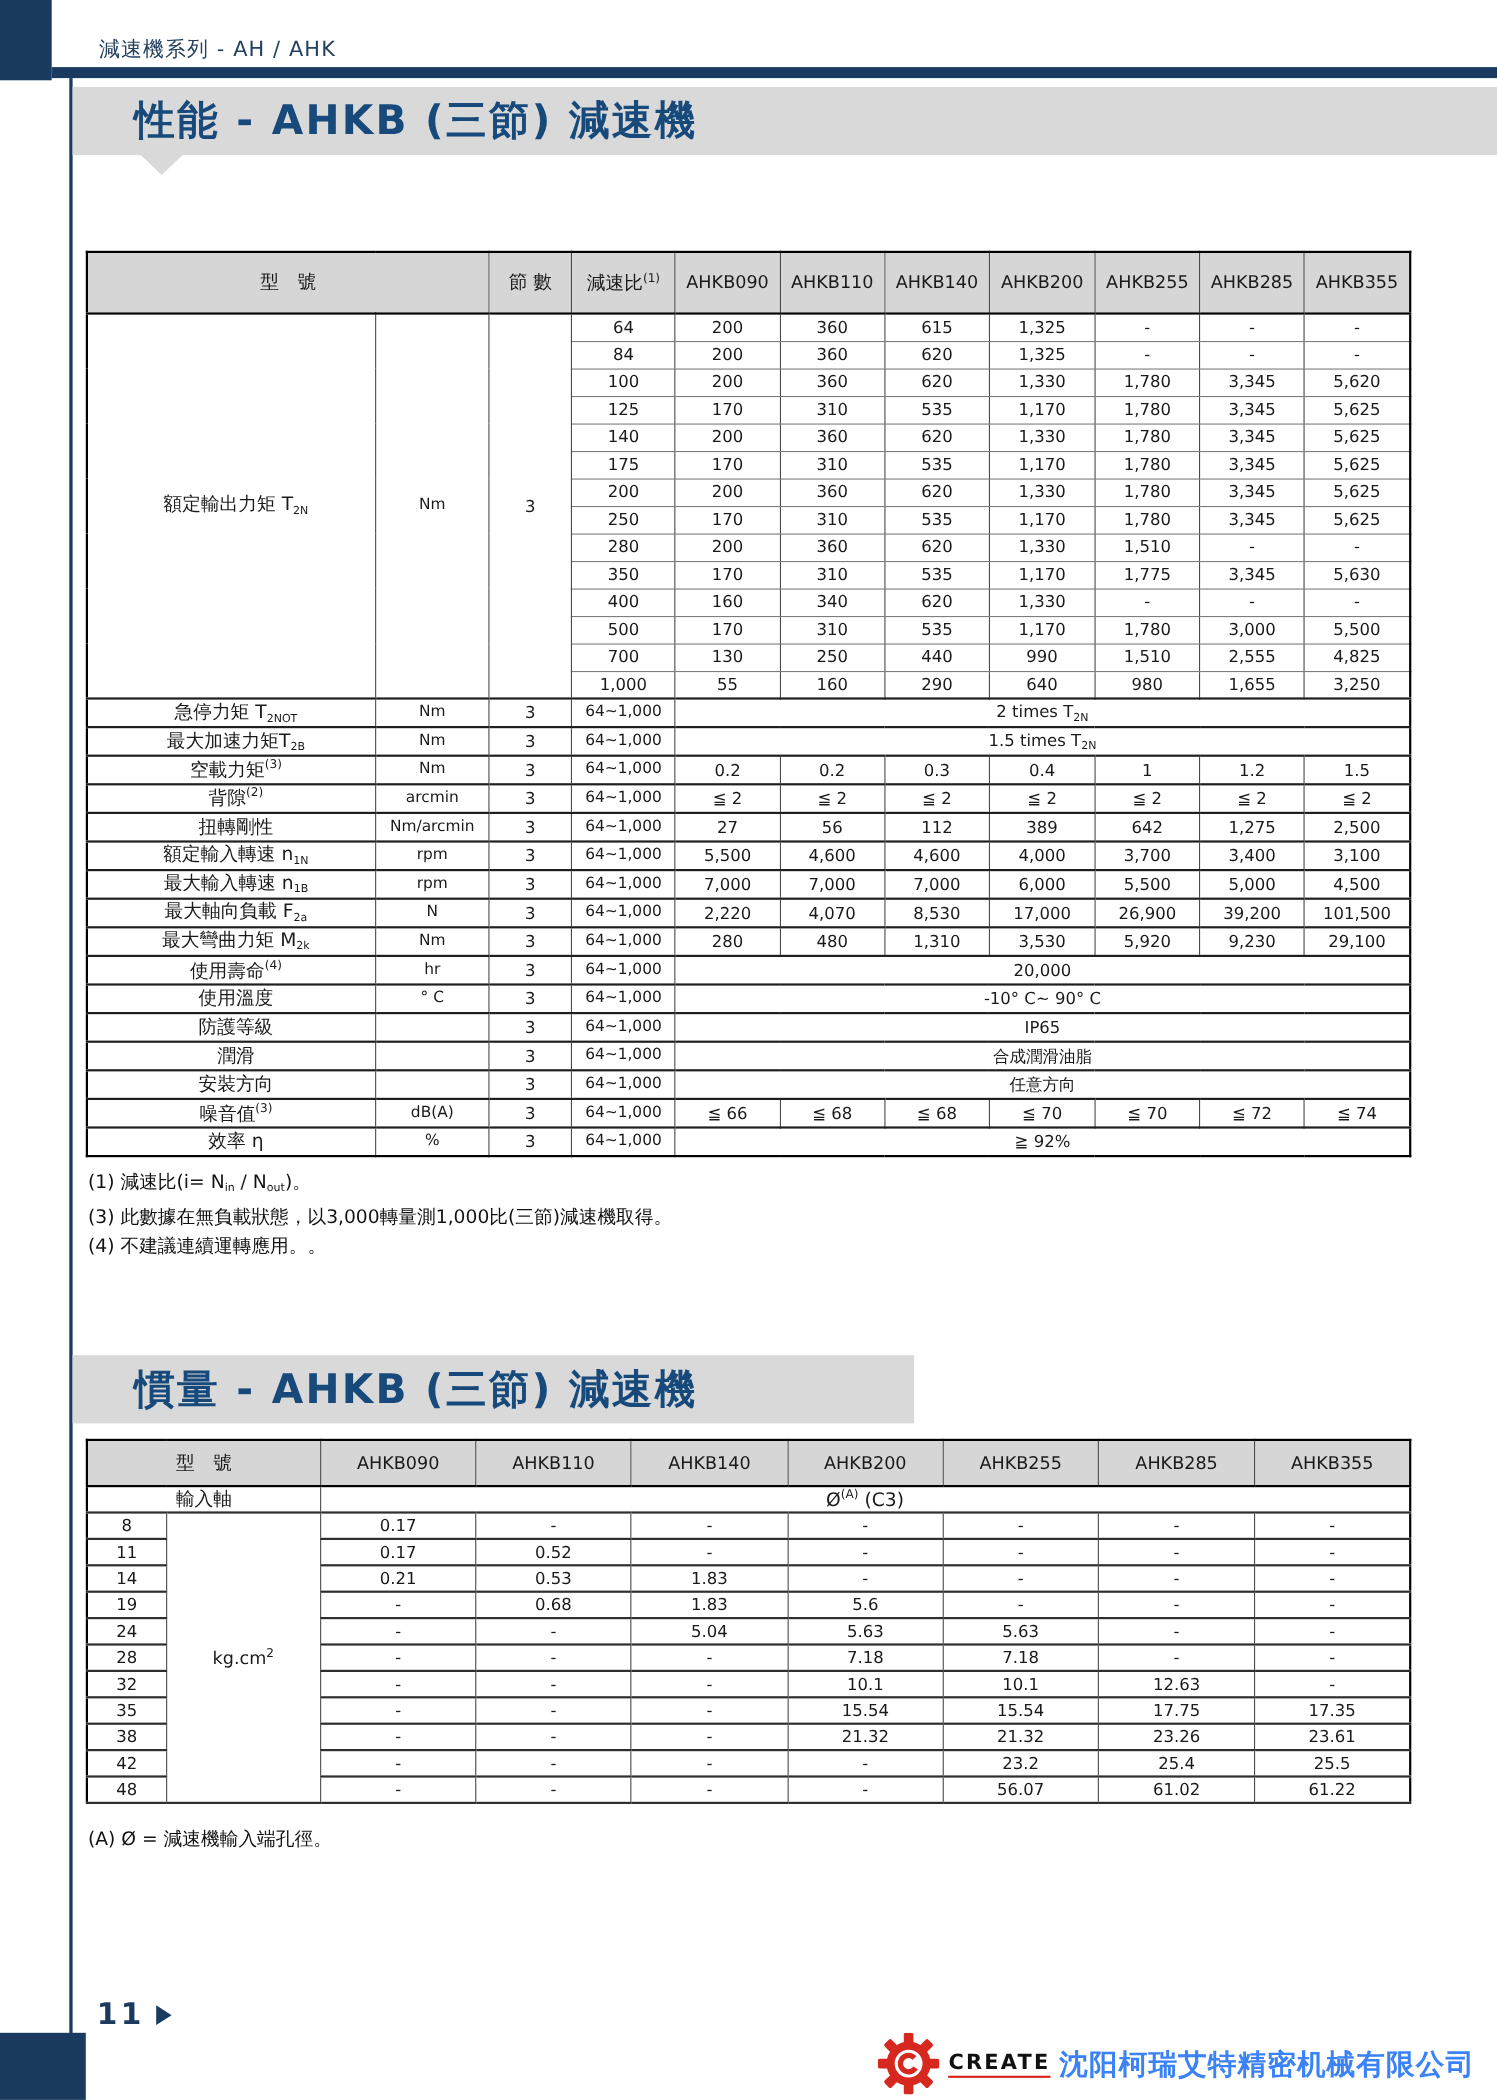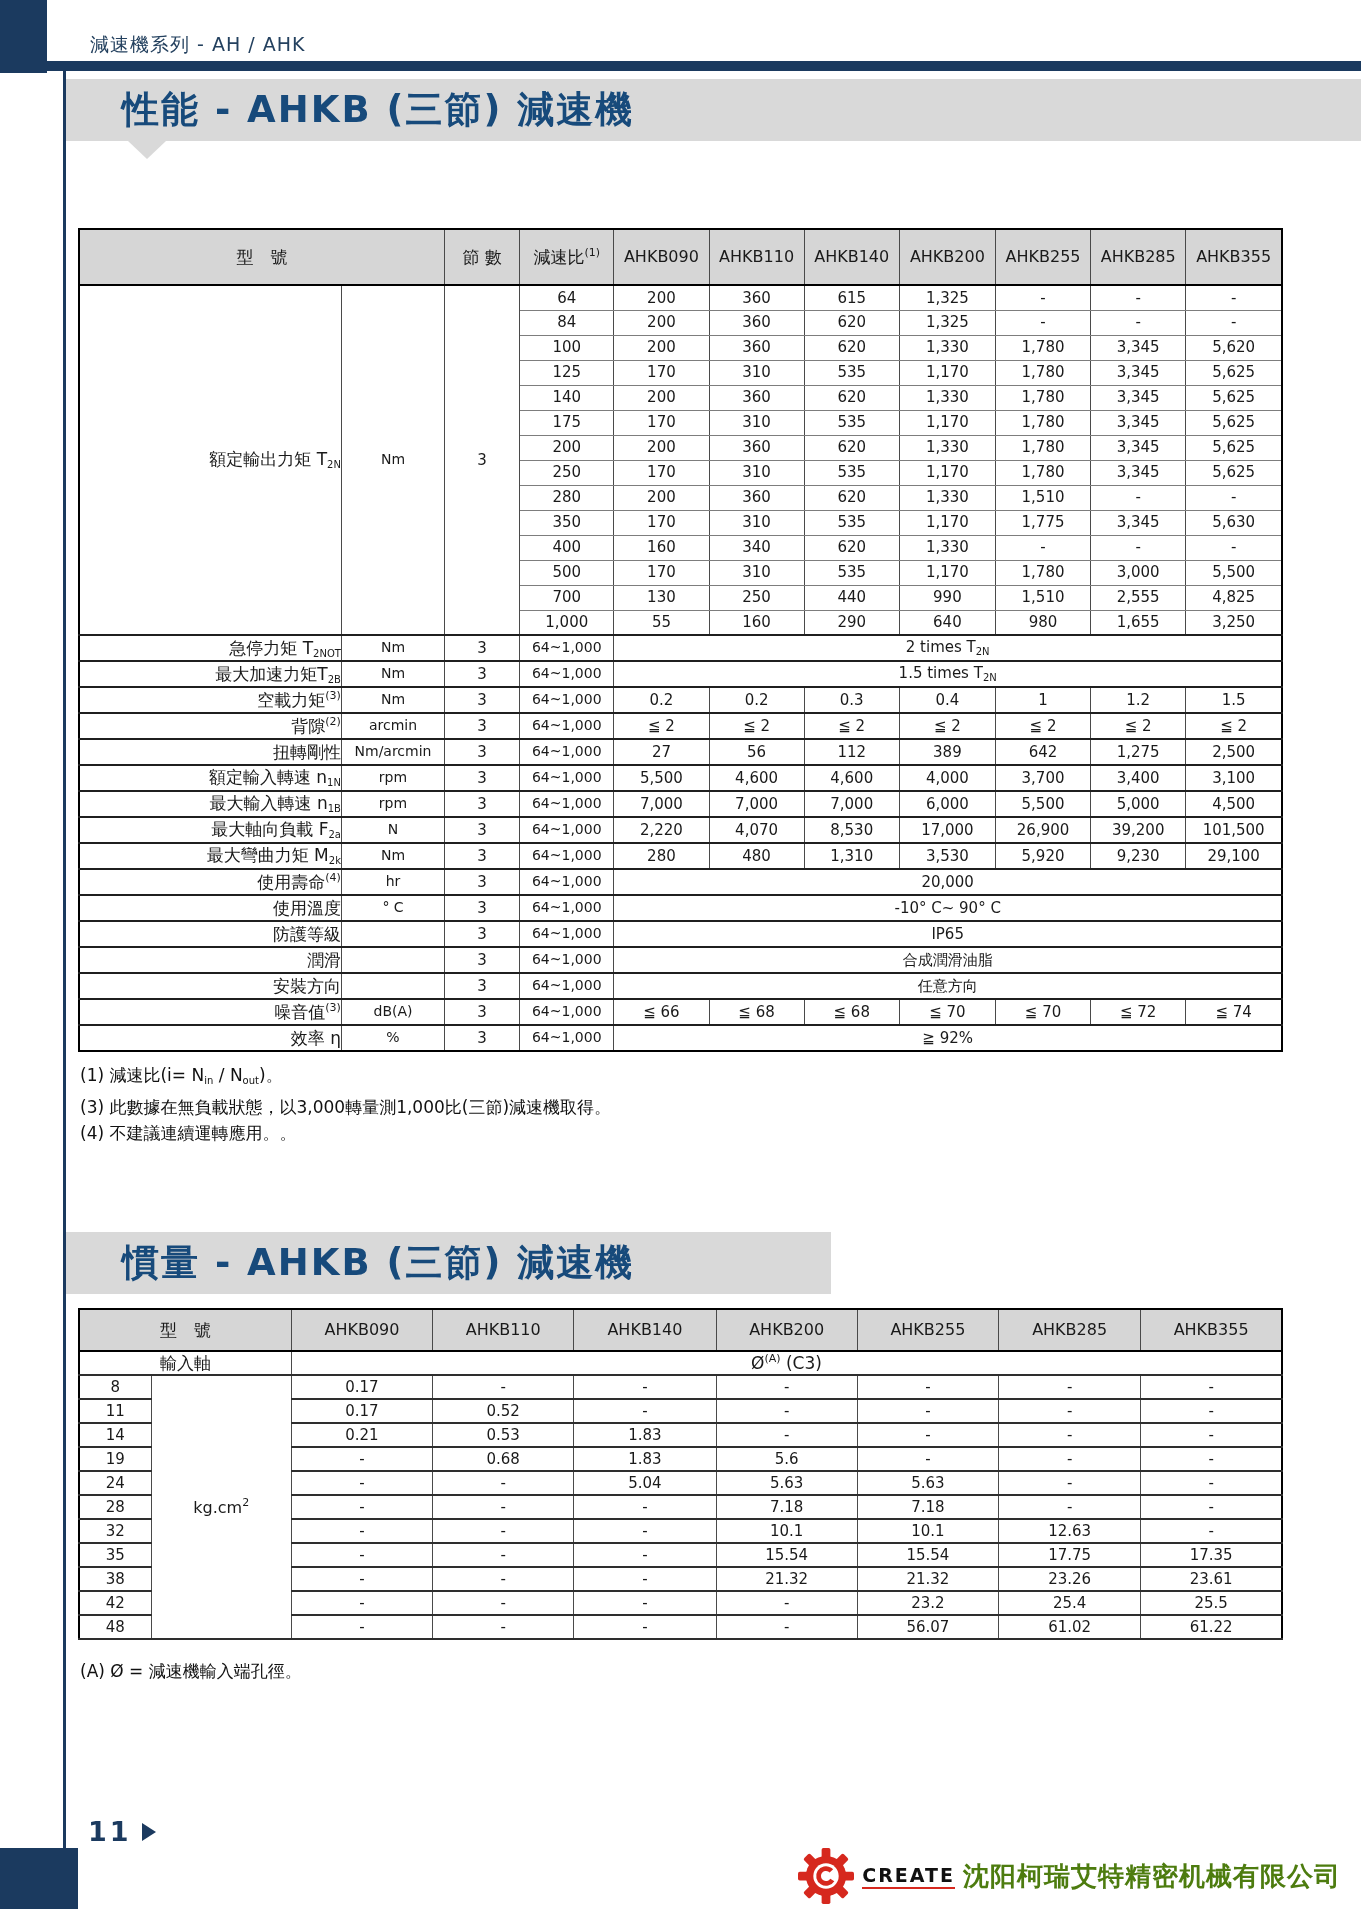--- a/index.html
+++ b/index.html
@@ -36,21 +36,21 @@
   #w2{top:1308px;}
   table{border-collapse:collapse;table-layout:fixed;width:100%;border:2px solid #000;}
   td,th{border:1px solid #4a4a4a;text-align:center;vertical-align:middle;
         font-size:15px;font-weight:normal;padding:0;line-height:1.1;overflow:hidden;}
   thead th{background:#d6d6d6;font-weight:normal;border-bottom:2px solid #000;}
   #t1 thead tr{height:56px;}
   #t1 thead th{font-size:17px;}
   #t1 thead th.model{font-size:16px;letter-spacing:0;}
   tbody[data-rows] tr{height:25px;}
   tbody[data-rows] td{border-top:1px solid #7d7d7d;border-bottom:1px solid #7d7d7d;}
-  th.lbl{text-align:right;padding-left:8px;font-size:17px;background:#fff;}
+  th.lbl{text-align:center;padding-left:8px;font-size:17px;background:#fff;}
   td.unit, td.ratio{font-size:14px;}
   tr.spec{height:26px;}
   tr.spec > *{border-top:2px solid #1f1f1f;}
   sub{font-size:10px;vertical-align:-3px;}
   sup.fn{font-size:11px;vertical-align:7px;}
   #t2 thead tr{height:42px;}
   #t2 thead th{font-size:17px;}
   #t2 thead th.model{font-size:16px;}
   #t2 tr.subhead{height:34px;}
   #t2 tr.subhead th{font-size:17px;}
@@ -63,21 +63,21 @@
   .footnote-a{position:absolute;left:80px;top:1660px;font-size:17px;color:#111;}
 
   
   .page-marker{position:absolute;left:88px;top:1816px;display:flex;align-items:center;gap:10px;}
   .page-marker .num{font-size:27px;font-weight:bold;color:var(--navy);letter-spacing:3px;}
   .tri-right{width:0;height:0;border-top:9px solid transparent;border-bottom:9px solid transparent;
              border-left:14px solid var(--navy);}
   .logo-row{position:absolute;right:20px;top:1846px;height:60px;display:flex;align-items:center;gap:8px;}
   .logo-create{font-size:19px;font-weight:bold;letter-spacing:2px;color:#111;
                border-bottom:2px solid var(--red);padding-bottom:1px;}
-  .company{font-size:26px;font-weight:bold;color:#4d7c0f;letter-spacing:1px;white-space:nowrap;}
+  .company{font-size:26px;font-weight:bold;color:#3b82f6;letter-spacing:1px;white-space:nowrap;}
 </style>
 </head>
 <body>
 
 <div class="page">
 
   <div class="corner-block"></div>
   <div class="series-label">減速機系列 - AH / AHK</div>
   <div class="top-bar"></div>
   <div class="v-line"></div>

